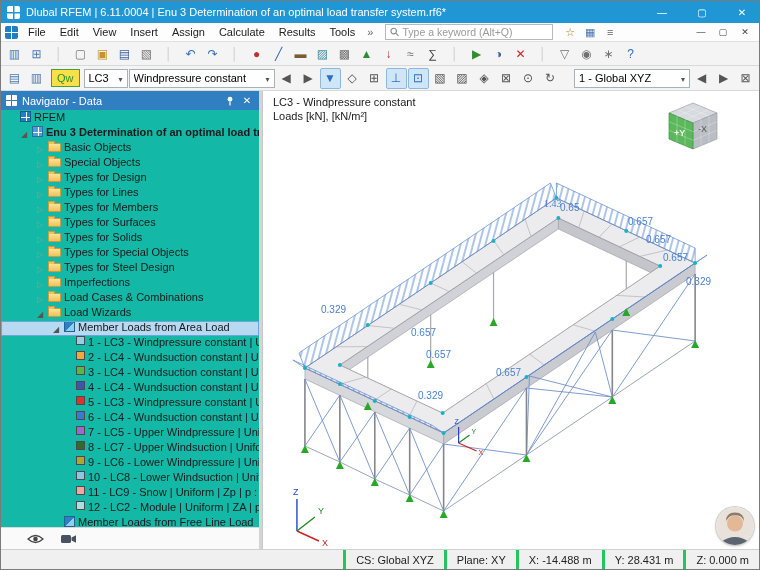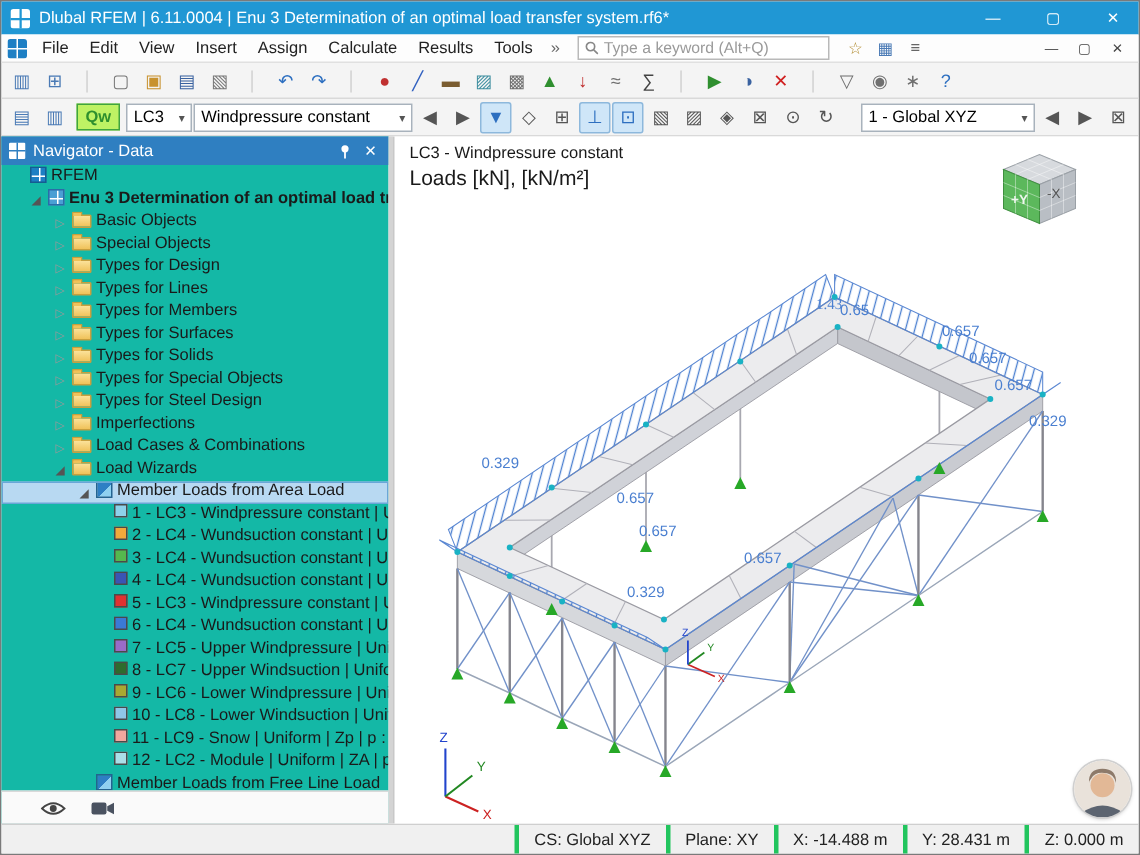--- a/index.html
+++ b/index.html
@@ -28,21 +28,21 @@
   .search-box input::placeholder { color:#9a9a9a; }
   .mini-icon { width:18px; height:16px; display:flex; align-items:center; justify-content:center; font-size:11px; }
   .mdi-btn { width:20px; height:17px; display:flex; align-items:center; justify-content:center; font-size:9px; color:#444; }
 
   
   .toolbar { background:#f4f4f4; border-bottom:1px solid #d9d9d9; display:flex; align-items:center; padding:0 3px; gap:1px; flex:none; }
   .toolbar1 { height:24px; }
   .toolbar2 { height:25px; }
   .tb-icon { width:21px; height:21px; display:flex; align-items:center; justify-content:center; font-size:12px; border-radius:2px; border:1px solid transparent; }
   .tb-icon[data-active="true"] { background:#cfe6f8; border-color:#8db8dc; }
-  .chip-qw { border:1px solid #3fa43f; color:#2e8f2e; font-weight:bold; height:18px; padding:0 5px; display:flex; align-items:center; background:#bef264; margin:0 3px; }
+  .chip-qw { border:1px solid #3fa43f; color:#2e8f2e; font-weight:normal; height:18px; padding:0 5px; display:flex; align-items:center; background:#fde047; margin:0 3px; }
   .combo { display:flex; align-items:center; border:1px solid #a8b2bc; background:#fff; height:19px; padding:0 4px; gap:5px; white-space:nowrap; }
   .combo .carr::after { content:"▾"; font-size:8px; color:#555; }
   .combo-lc { width:44px; }
   .combo-name { width:146px; }
   .combo-cs { width:116px; }
   .combo span:first-child { overflow:hidden; flex:1; }
 
   
   .main { height:458px; display:flex; flex:none; }
   .navigator { width:258px; display:flex; flex-direction:column; background:#14b8a6; flex:none; }
@@ -79,21 +79,21 @@
 
   .nav-footer { height:22px; background:#fafafa; border-top:1px solid #d9d9d9; display:flex; align-items:center; gap:16px; padding-left:26px; flex:none; }
   .foot-btn { display:flex; align-items:center; }
 
   .splitter { width:3px; background:#d4d4d4; flex:none; }
 
   
   .viewport { flex:1; position:relative; background:#fff; overflow:hidden; border-left:1px solid #c8c8c8; }
   .model { position:absolute; inset:0; width:100%; height:100%; }
   .vp-title { position:absolute; left:10px; top:5px; color:#1a1a1a; font-size:11px; }
-  .vp-caption { position:absolute; left:10px; top:19px; color:#1a1a1a; font-size:14px;text-align:center; }
+  .vp-caption { position:absolute; left:10px; top:19px; color:#1a1a1a; font-size:11px;text-align:center; }
   .vlabel { position:absolute; color:#4a7fd0; font-size:10px; white-space:nowrap; }
   .navcube { position:absolute; left:398px; top:8px; width:64px; height:56px; }
   .avatar { position:absolute; right:5px; bottom:4px; width:38px; height:38px; border-radius:50%; overflow:hidden; box-shadow:0 0 0 1px #cfcfcf, 0 1px 3px rgba(0,0,0,.25); }
 
   
   .statusbar { height:20px; background:#f0f0f0; border-top:1px solid #cfcfcf; display:flex; align-items:center; font-size:11px; color:#222; flex:none; }
   .status-seg { padding:0 10px; border-left:3px solid #22c55e; height:100%; display:flex; align-items:center; white-space:nowrap; }
 </style>
 </head>
 <body>

